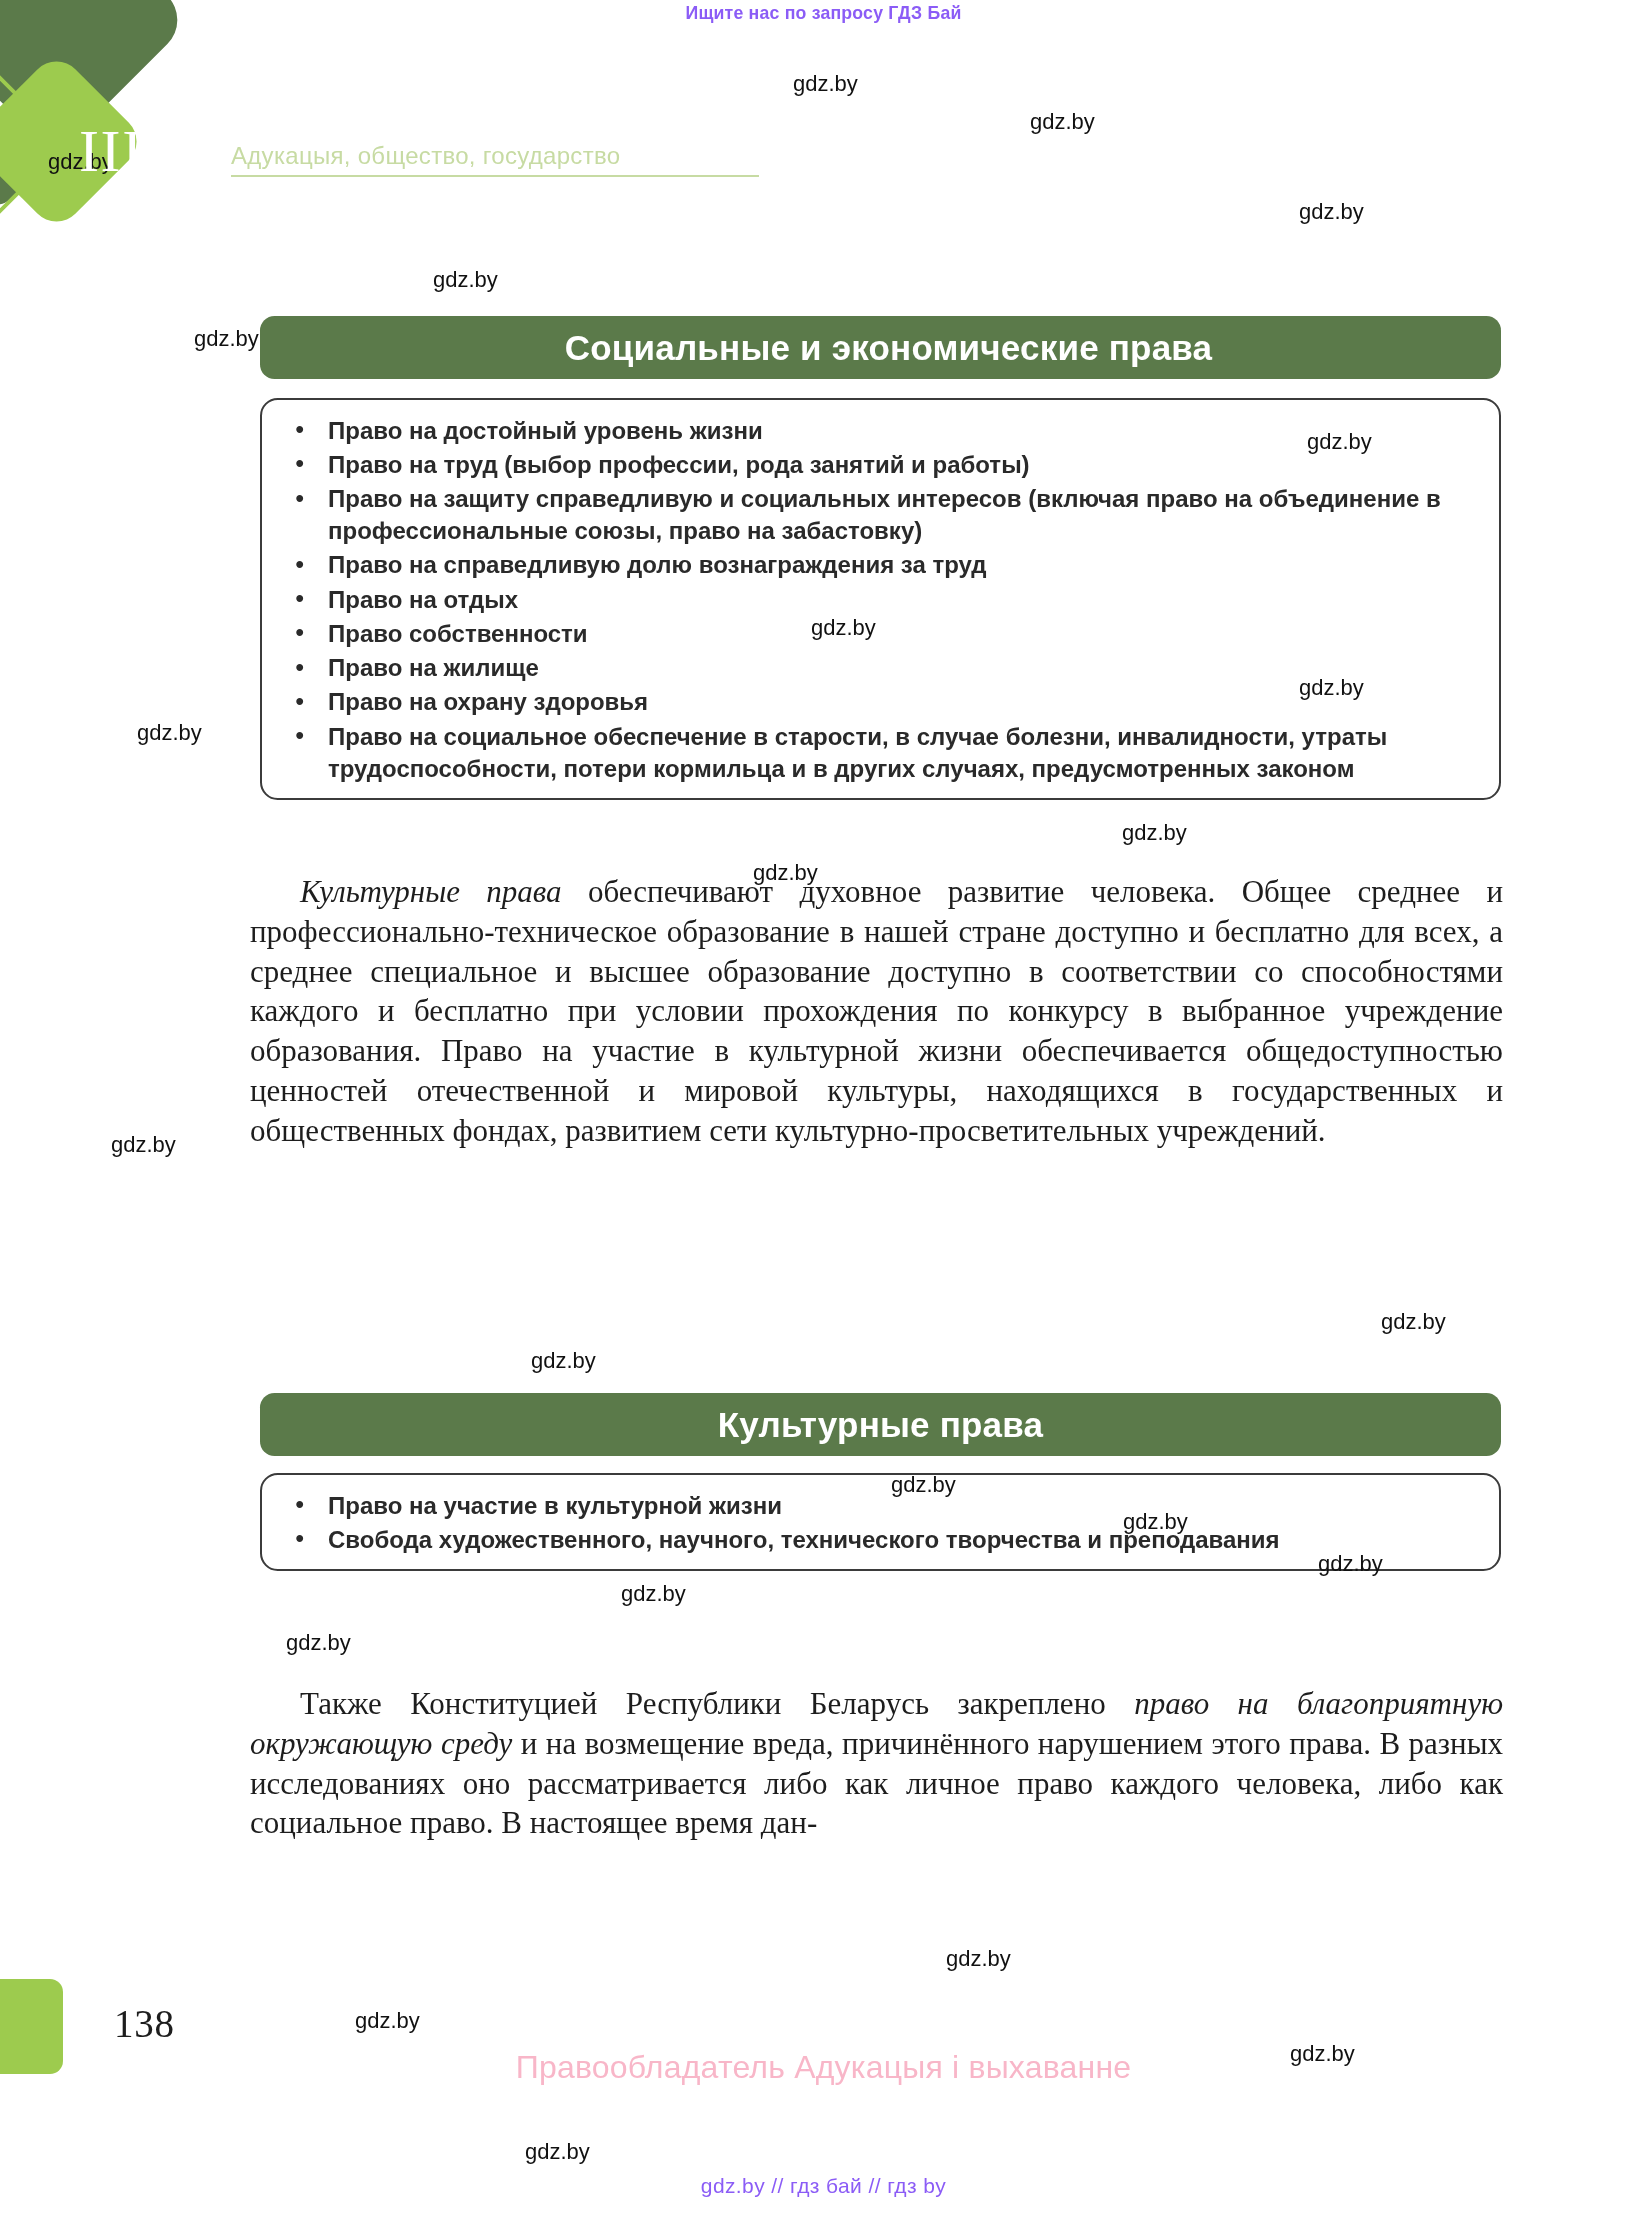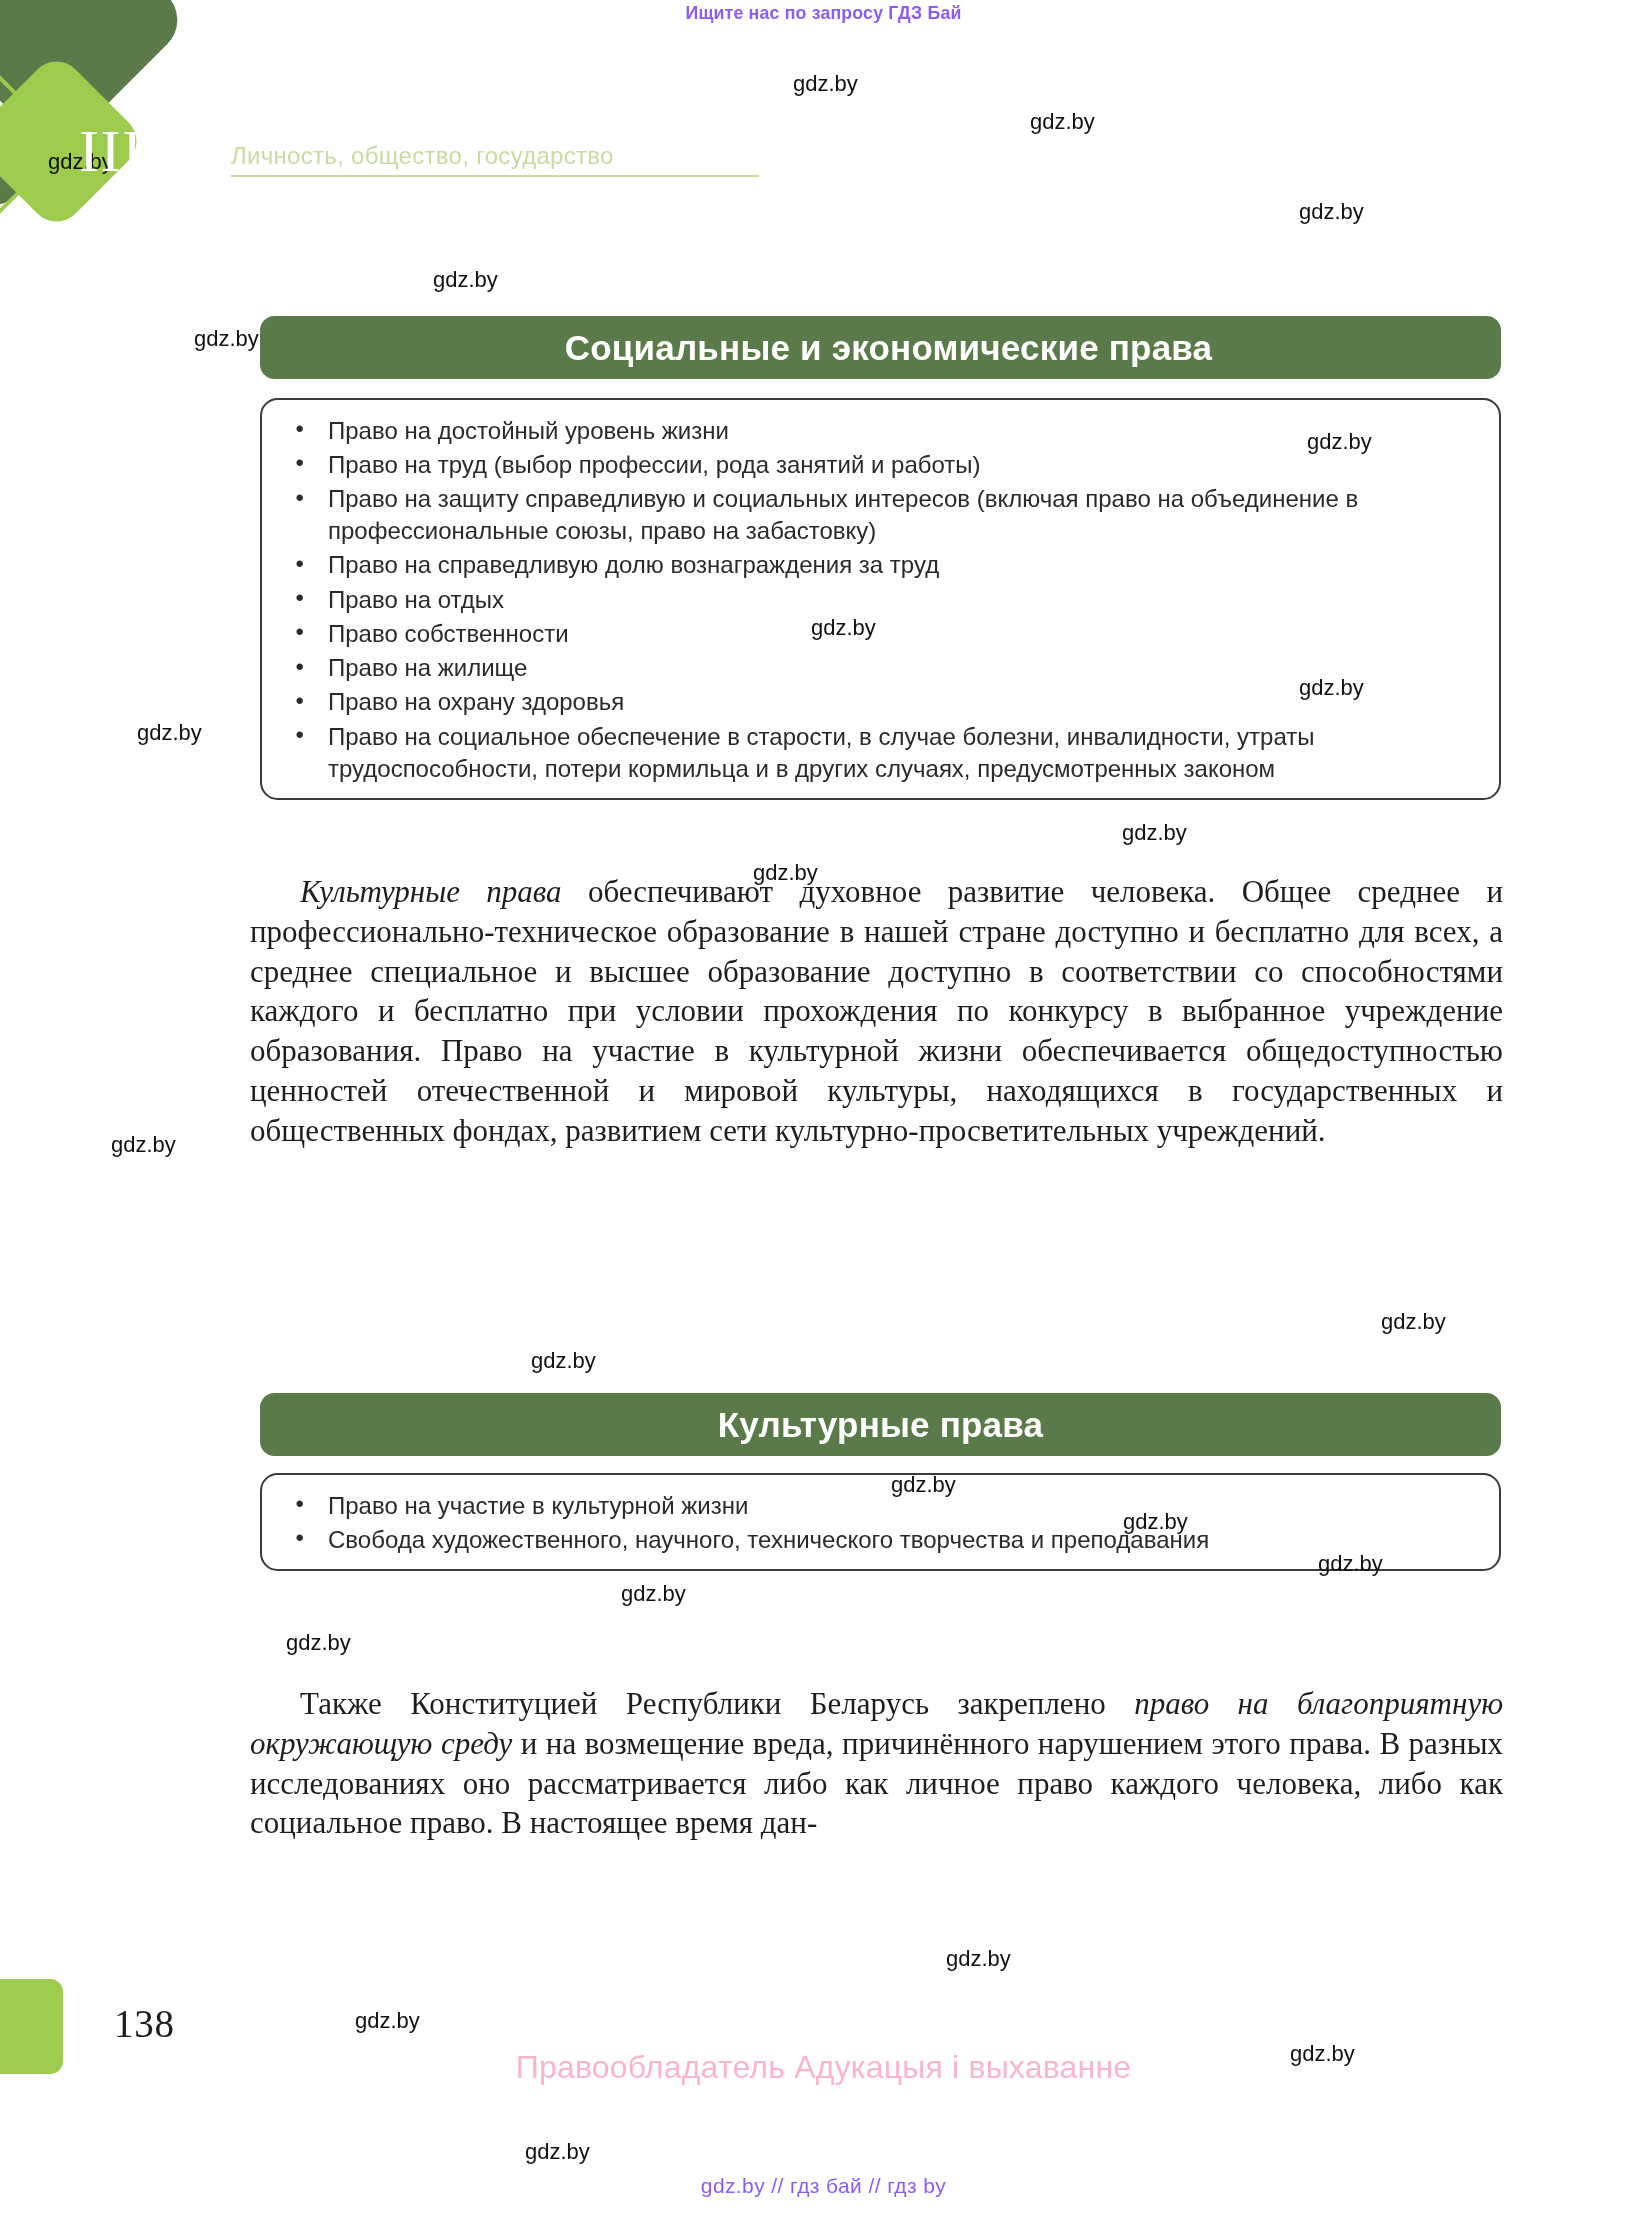--- a/index.html
+++ b/index.html
@@ -131,21 +131,21 @@
   }
   .rights-list {
     margin: 0;
     padding: 14.5px 24px 11.3px 27px;
     list-style: none;
   }
   .rights-list li {
     position: relative;
     padding-left: 39px;
     font-family: "Liberation Sans", sans-serif;
-    font-weight: normal;
+    font-weight: bold;
     font-size: 24px;
     line-height: 1.33;
     color: #2a2a2a;
     margin-bottom: 2.4px;
   }
   .rights-list li::before {
     content: "\2022";
     position: absolute;
     left: 6.4px;
     top: -1.6px;
@@ -228,21 +228,21 @@
 
 <div class="corner-emblem">
   <div class="emblem-dark"></div>
   <div class="emblem-outline-white"></div>
   <div class="emblem-outline-green"></div>
   <div class="emblem-light"></div>
   <div class="emblem-numeral">III</div>
 </div>
 
 <div class="running-head">
-  <div class="running-head-text">Личность, общество, государство</div>
+  <div class="running-head-text">Адукацыя, общество, государство</div>
   <div class="running-head-rule"></div>
 </div>
 
 <div class="banner" style="top:316px;padding-left:16px;">
   <span class="banner-text">Социальные и экономические права</span>
 </div>
 
 <div class="rights-box" style="top:398px;">
   <ul class="rights-list">
     <li>Право на достойный уровень жизни</li>

